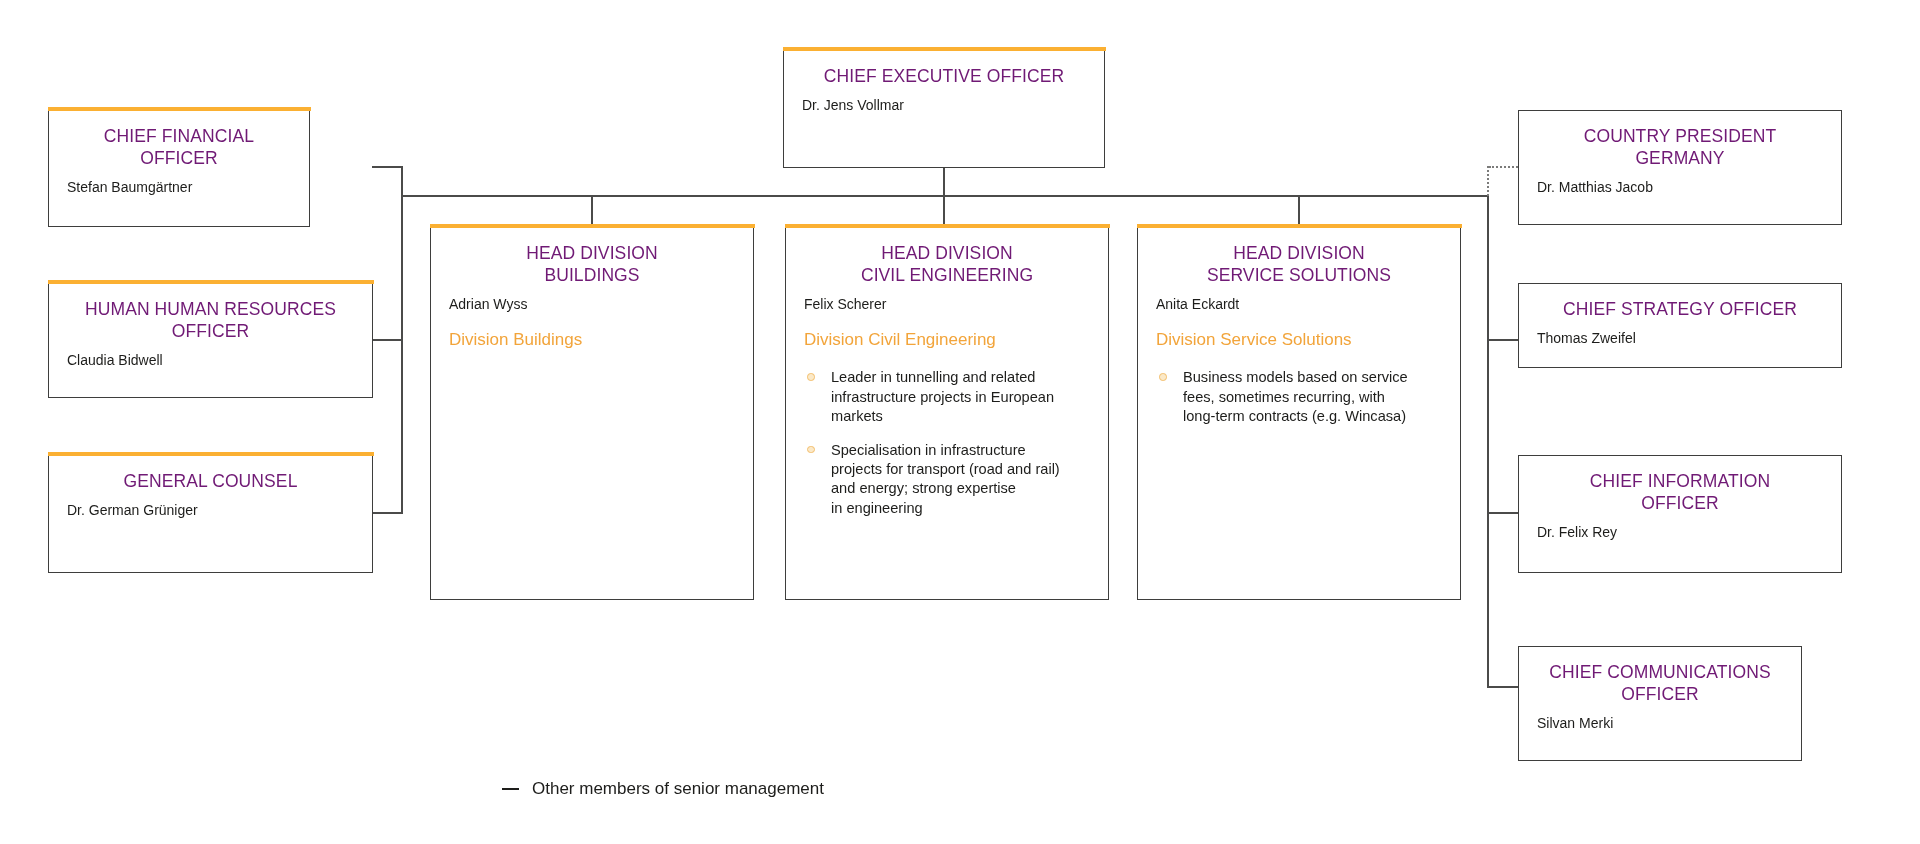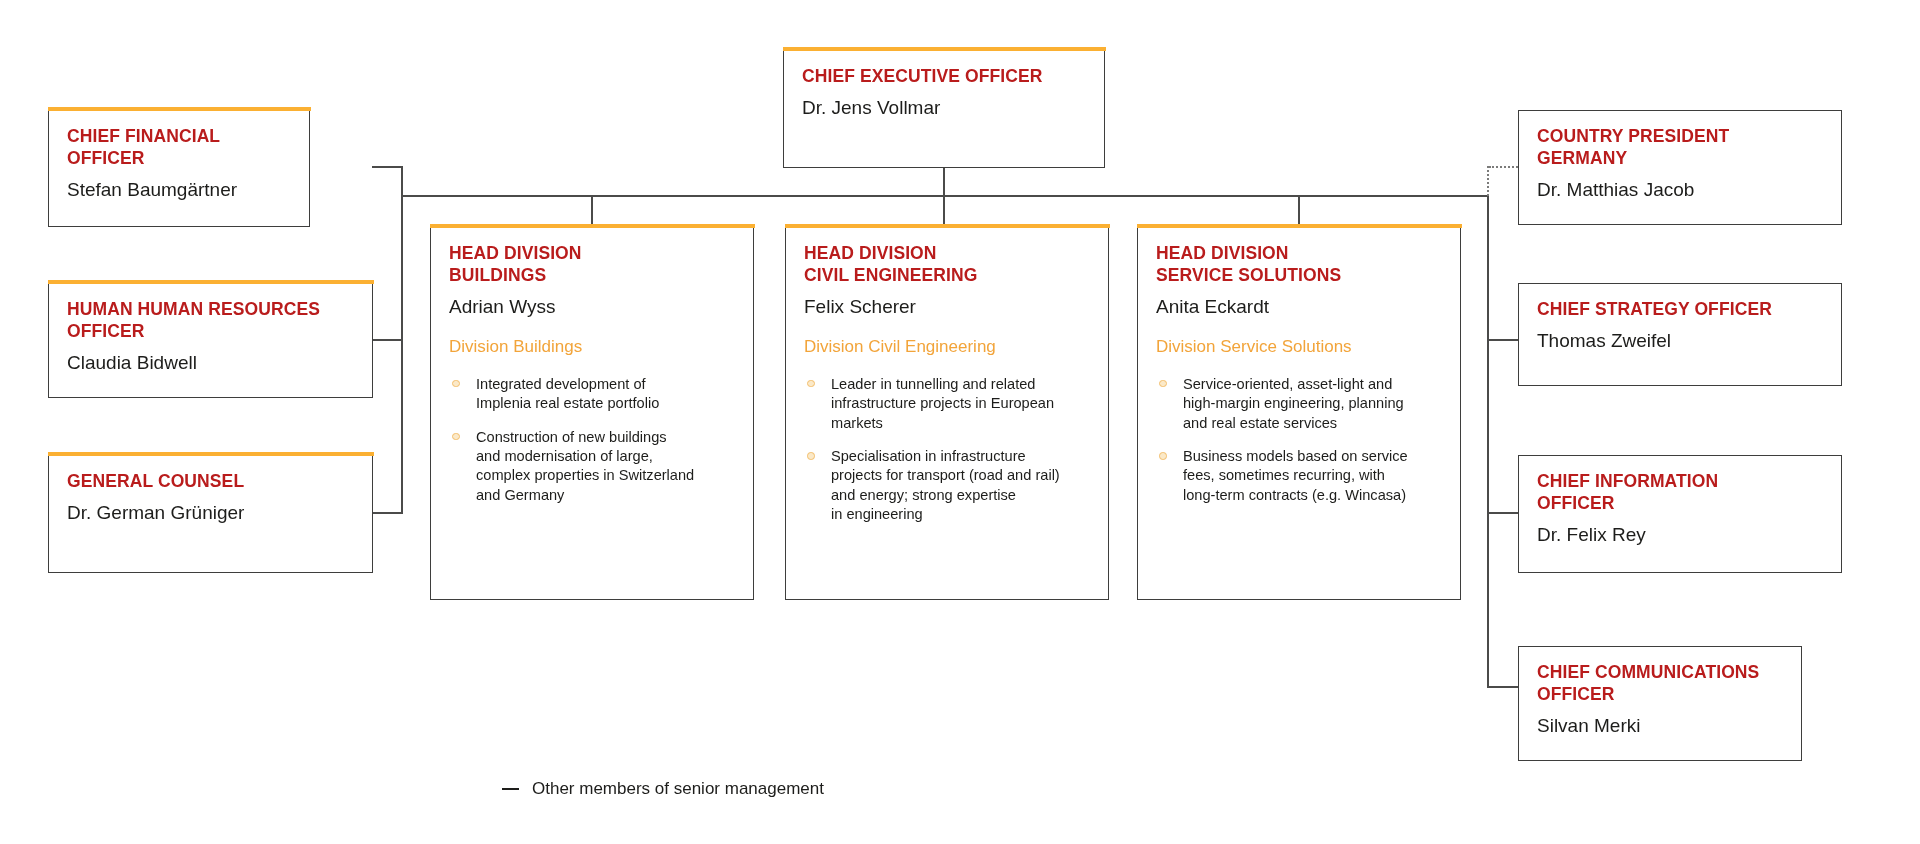--- a/index.html
+++ b/index.html
@@ -17,24 +17,24 @@
   
   .card {
     position:absolute; box-sizing:border-box; background:#ffffff;
     border:1.5px solid #3e3e3d; padding:14px 18px 0 18px;
   }
   .card--ec::before {
     content:""; position:absolute; left:-1.5px; right:-1.5px; top:-4.5px;
     height:4.5px; background:#FBB032;
   }
   .card-title {
-    font-size:17.5px; font-weight:700; line-height:1.26;
-    letter-spacing:.1px; white-space:pre-line; color:#b91c1c;
+    font-size:17.5px; font-weight:400; line-height:1.26;
+    letter-spacing:.1px; white-space:pre-line; color:#701a75;text-align:center;
   }
-  .card-name { font-size:19px; margin-top:9px; line-height:1.3; }
+  .card-name { font-size:14px; margin-top:9px; line-height:1.3; }
   .division-label { margin-top:17px; font-size:17px; color:#F2A43A; }
   .bullets { list-style:none; margin:18px 0 0 0; padding:0; }
   .bullets li {
     position:relative; padding-left:27px; margin-bottom:14px;
     font-size:14.6px; line-height:1.33; white-space:pre-line; color:#1d1d1b;
   }
   .bullets li::before {
     content:""; position:absolute; left:3px; top:5px;
     width:5.5px; height:5.5px; border-radius:50%;
     background:#FBE9C8; border:1.5px solid #F3BE6C;
@@ -81,28 +81,20 @@
   <div class="card card--ec" style="left:48px; top:455px; width:325px; height:118px;">
     <div class="card-title">GENERAL COUNSEL</div>
     <div class="card-name">Dr. German Grüniger</div>
   </div>
 
   <div class="card card--ec" style="left:430px; top:227px; width:324px; height:373px;">
     <div class="card-title">HEAD DIVISION
 BUILDINGS</div>
     <div class="card-name">Adrian Wyss</div>
     <div class="division-label">Division Buildings</div>
-    <ul class="bullets">
-      <li>Integrated development of
-Implenia real estate portfolio</li>
-      <li>Construction of new buildings
-and modernisation of large,
-complex properties in Switzerland
-and Germany</li>
-    </ul>
   </div>
 
   <div class="card card--ec" style="left:785px; top:227px; width:324px; height:373px;">
     <div class="card-title">HEAD DIVISION
 CIVIL ENGINEERING</div>
     <div class="card-name">Felix Scherer</div>
     <div class="division-label">Division Civil Engineering</div>
     <ul class="bullets">
       <li>Leader in tunnelling and related
 infrastructure projects in European
@@ -113,35 +105,32 @@
 in engineering</li>
     </ul>
   </div>
 
   <div class="card card--ec" style="left:1137px; top:227px; width:324px; height:373px;">
     <div class="card-title">HEAD DIVISION
 SERVICE SOLUTIONS</div>
     <div class="card-name">Anita Eckardt</div>
     <div class="division-label">Division Service Solutions</div>
     <ul class="bullets">
-      <li>Service-oriented, asset-light and
-high-margin engineering, planning
-and real estate services</li>
       <li>Business models based on service
 fees, sometimes recurring, with
 long-term contracts (e.g. Wincasa)</li>
     </ul>
   </div>
 
   <div class="card" style="left:1518px; top:110px; width:324px; height:115px;">
     <div class="card-title">COUNTRY PRESIDENT
 GERMANY</div>
     <div class="card-name">Dr. Matthias Jacob</div>
   </div>
-  <div class="card" style="left:1518px; top:283px; width:324px; height:103px;">
+  <div class="card" style="left:1518px; top:283px; width:324px; height:85px;">
     <div class="card-title">CHIEF STRATEGY OFFICER</div>
     <div class="card-name">Thomas Zweifel</div>
   </div>
   <div class="card" style="left:1518px; top:455px; width:324px; height:118px;">
     <div class="card-title">CHIEF INFORMATION
 OFFICER</div>
     <div class="card-name">Dr. Felix Rey</div>
   </div>
   <div class="card" style="left:1518px; top:646px; width:284px; height:115px;">
     <div class="card-title">CHIEF COMMUNICATIONS

